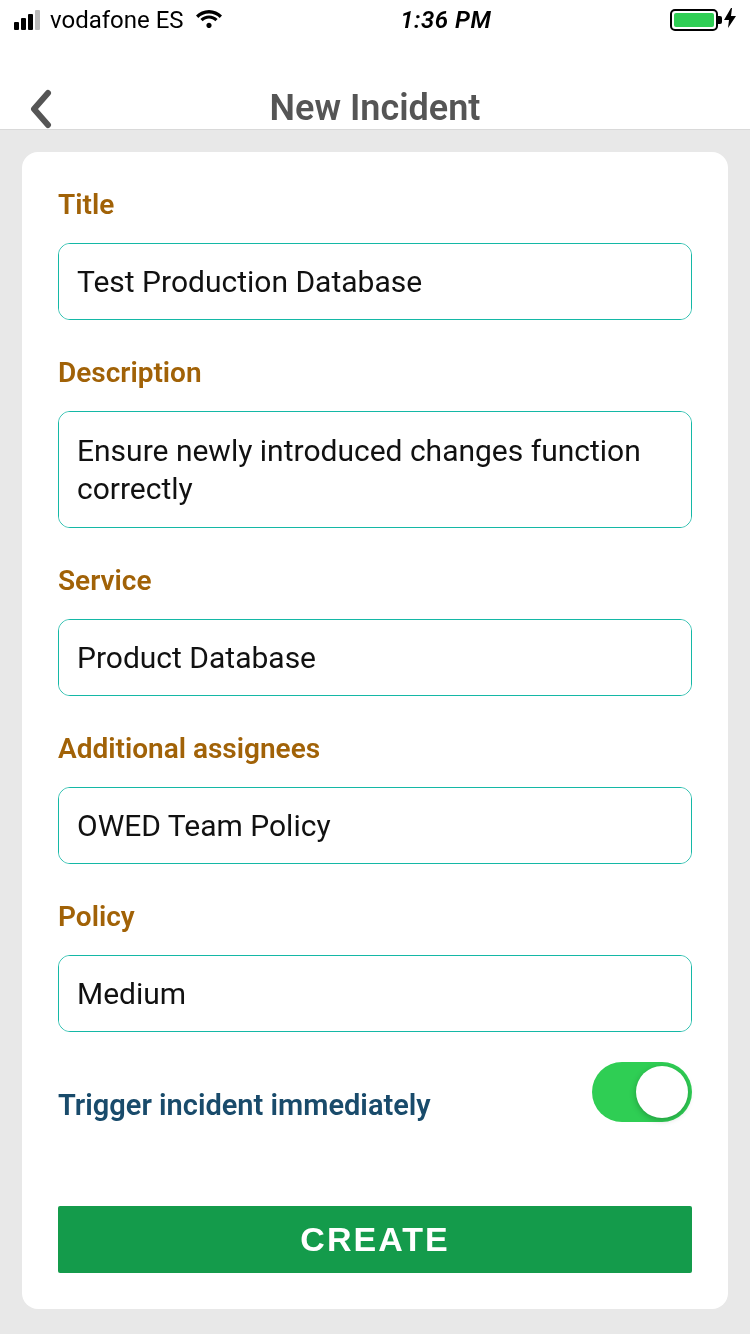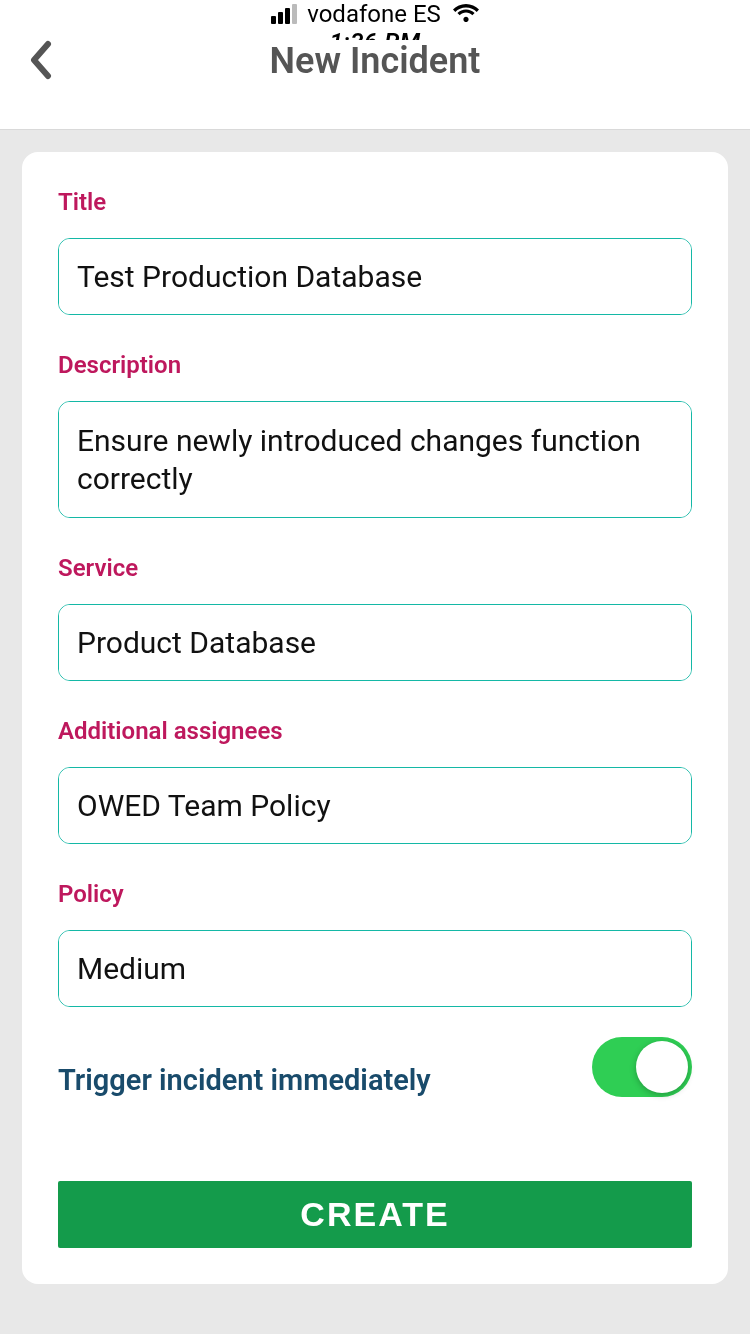--- a/index.html
+++ b/index.html
@@ -12,21 +12,20 @@
     }
     .status-bar {
       height: 40px;
       background: #fff;
       display: flex;
       align-items: center;
       padding: 0 14px;
       font-size: 24px;
       font-weight: 600;
       color: #000;
-      flex-direction: column;
     }
     .status-left { display: flex; align-items: center; gap: 6px; }
     .status-center { flex: 1; text-align: center; font-weight: 600; letter-spacing: 0.5px; font-style: italic; }
     .status-right { display: flex; align-items: center; gap: 4px; }
     .signal-bars { display: inline-flex; align-items: flex-end; gap: 2px; }
     .signal-bars span { width: 5px; background: #000; border-radius: 1px; }
     .signal-bars span:nth-child(1){ height: 8px; }
     .signal-bars span:nth-child(2){ height: 12px; }
     .signal-bars span:nth-child(3){ height: 16px; }
     .signal-bars span:nth-child(4){ height: 20px; background: #bbb; }
@@ -41,42 +40,42 @@
       background: #000; border-radius: 0 2px 2px 0;
     }
     .battery-fill { position: absolute; left: 2px; top: 2px; bottom: 2px; right: 2px; background: #2fce54; border-radius: 2px; }
     .bolt { font-size: 18px; margin-left: 2px; }
 
     .nav-header {
       height: 90px;
       background: #fff;
       border-bottom: 1px solid #d9d9d9;
       display: flex;
-      align-items: flex-start;
+      align-items: flex-end;
       padding: 0 20px;
       position: relative;
     }
     .back-chevron {
       width: 40px; height: 40px; display: flex; align-items: center; justify-content: center;
       cursor: pointer;
     }
     .nav-title {
       position: absolute; left: 0; right: 0; text-align: center;
       font-size: 36px; font-weight: 600; color: #555; pointer-events: none;
     }
 
     .content { padding: 22px; }
     .card {
       background: #fff;
       border-radius: 16px;
       padding: 36px 36px 36px 36px;
     }
     .field-label {
-      color: #be185d;
-      font-size: 24px;
+      color: #a16207;
+      font-size: 28px;
       font-weight: 600;
       margin-bottom: 22px;
     }
     .input-wrap {
       border: 1px solid #14b8a6;
       border-radius: 12px;
       display: flex;
       overflow: hidden;
       margin-bottom: 36px;
       flex-direction: column;

